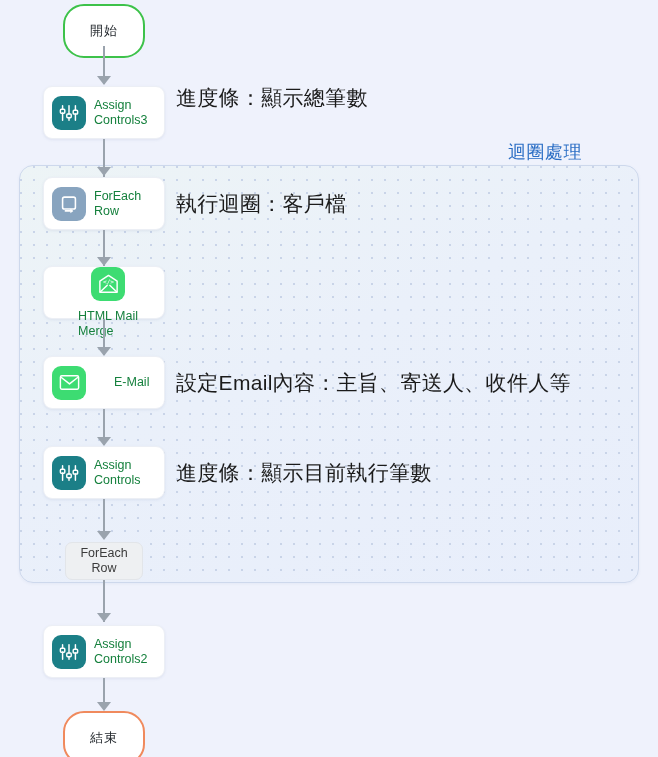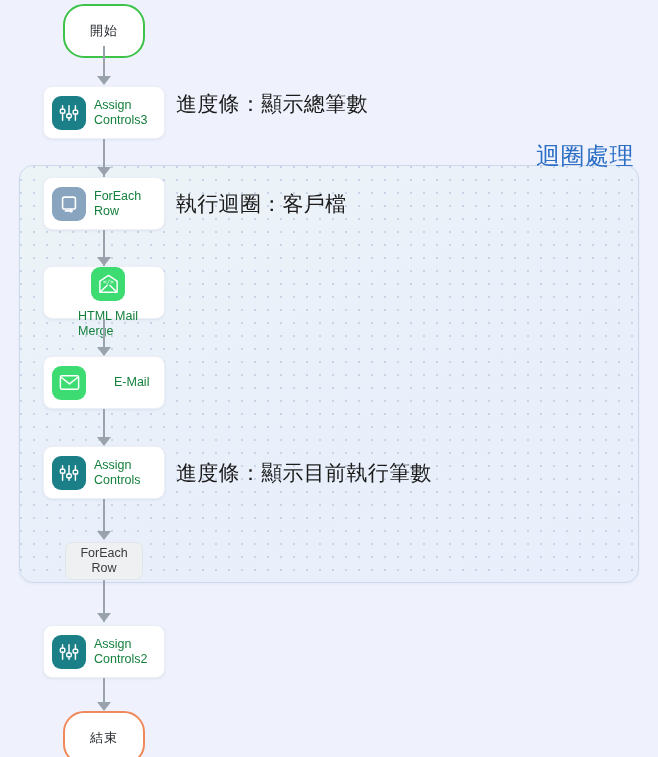--- a/index.html
+++ b/index.html
@@ -31,23 +31,23 @@
     box-sizing: border-box;
     border: 1px solid #cdd8ec;
     border-radius: 14px;
     background:
       radial-gradient(circle at 1px 1px, #c9d4e8 1px, transparent 1.4px) 0 0 / 13px 13px,
       linear-gradient(155deg, #edf4f6 0%, #eaf0fa 45%, #e8eefb 100%);
     box-shadow: 0 1px 3px rgba(90,110,160,.07);
   }
   .loop-title {
     position: absolute;
-    left: 536px;
+    left: 508px;
     top: 140px;
-    font-size: 24px;
+    font-size: 18px;
     color: #2c6fc5;
     letter-spacing: .5px;
     white-space: nowrap;
   }
 
   
   .pill {
     position: absolute;
     box-sizing: border-box;
     width: 82px;
@@ -184,21 +184,21 @@
         <g fill="none" stroke="#ffffff" stroke-width="1.6">
           <rect x="2.6" y="8" width="4.8" height="4.2" rx="1"></rect>
           <rect x="9.6" y="13" width="4.8" height="4.2" rx="1"></rect>
           <rect x="16.6" y="9" width="4.8" height="4.2" rx="1"></rect>
         </g>
       </svg>
     </span>
     <span class="node-label">Assign
 Controls3</span>
   </div>
-  <div class="annotation" style="top:90px;">進度條：顯示總筆數</div>
+  <div class="annotation" style="top:84px;">進度條：顯示總筆數</div>
 
   <div class="conn" style="top:139px;height:38px;"></div>
   <div class="arrowhead" style="top:167px;"></div>
 
   <div class="node" style="top:177px;">
     <span class="node-icon steel">
       <svg width="22" height="22" viewBox="0 0 24 24" aria-hidden="true">
         <rect x="5" y="4.5" width="14" height="13" rx="2" fill="none" stroke="#ffffff" stroke-width="1.7"></rect>
         <path d="M8 19.5 h7" fill="none" stroke="#ffffff" stroke-width="1.7" stroke-linecap="round"></path>
         <path d="M13.5 17 l3.2 2.5 l-3.2 2.5 z" fill="#ffffff"></path>
@@ -229,20 +229,21 @@
 
   <div class="node" style="top:356px;gap:28px;">
     <span class="node-icon green">
       <svg width="23" height="23" viewBox="0 0 24 24" aria-hidden="true">
         <rect x="2.5" y="5" width="19" height="14" rx="1.4" fill="none" stroke="#ffffff" stroke-width="1.5"></rect>
         <path d="M2.5 6 L12 13.5 L21.5 6" fill="none" stroke="#ffffff" stroke-width="1.5" stroke-linejoin="round"></path>
       </svg>
     </span>
     <span class="node-label">E-Mail</span>
   </div>
+  <div class="annotation" style="top:369px;">設定Email內容：主旨、寄送人、收件人等</div>
 
   <div class="conn" style="top:409px;height:36px;"></div>
   <div class="arrowhead" style="top:437px;"></div>
 
   <div class="node" style="top:446px;">
     <span class="node-icon teal">
       <svg width="22" height="22" viewBox="0 0 24 24" aria-hidden="true">
         <g fill="none" stroke="#ffffff" stroke-width="1.6" stroke-linecap="round">
           <line x1="5" y1="4" x2="5" y2="8"></line>
           <line x1="5" y1="12" x2="5" y2="20"></line>

